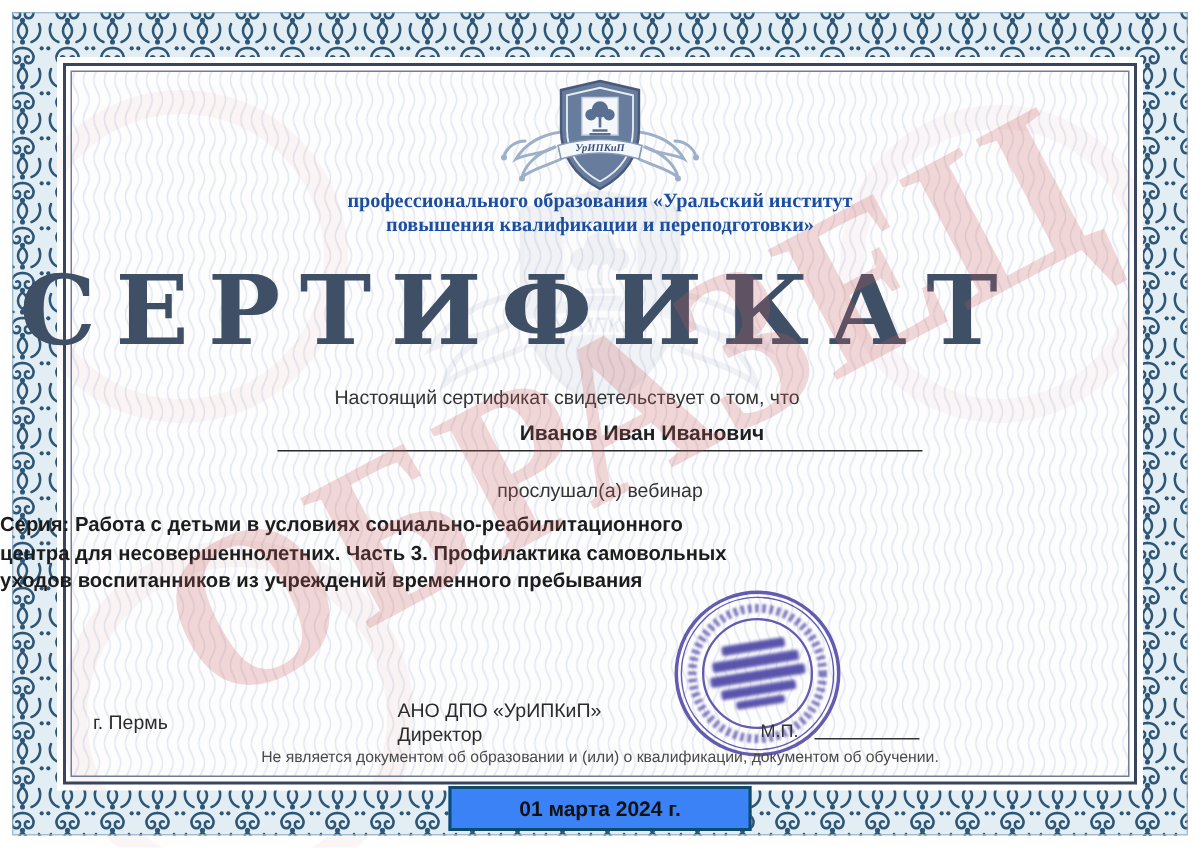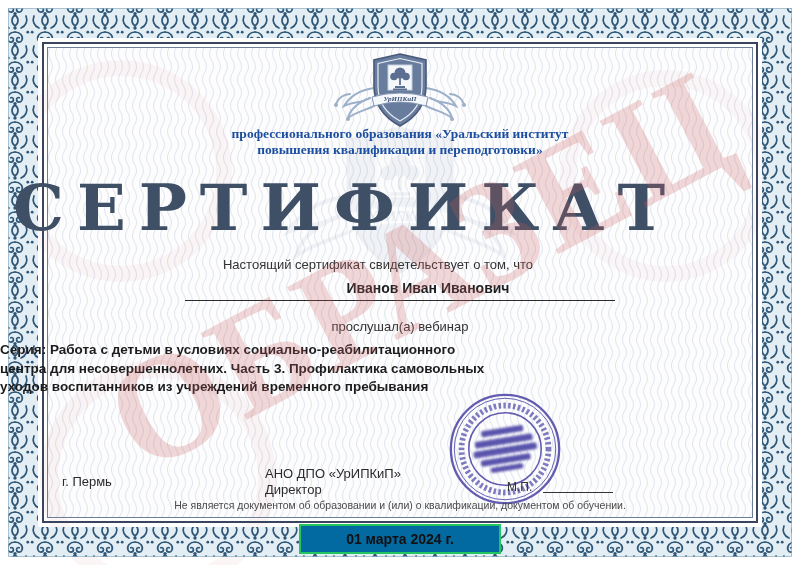--- a/index.html
+++ b/index.html
@@ -44,21 +44,21 @@
   .topic{left:0;top:341px;width:800px;z-index:4;
     font-size:13.5px;font-weight:bold;line-height:18.5px;color:#1c1c1c;}
   .stamp{left:447px;top:391px;width:116px;height:116px;z-index:4;}
   .director{left:265px;top:466px;z-index:4;font-size:13px;line-height:15.5px;color:#2b2b2b;}
   .city{left:62px;top:474px;z-index:4;font-size:13px;color:#2b2b2b;}
   .mp{left:507px;top:480px;z-index:5;font-size:12px;color:#333;}
   .sig-line{left:543px;top:478px;width:70px;height:14px;border-bottom:1.5px solid #333;z-index:5;}
   .disclaimer{left:0;top:499px;width:800px;text-align:center;z-index:4;
     font-size:10.5px;color:#4a4a4a;}
   .date-box{left:50%;margin-left:-101px;top:524px;width:202px;height:30px;
-    box-sizing:border-box;background:#0369a1;border:2px solid #22c55e;z-index:8;
+    box-sizing:border-box;background:#3b82f6;border:2px solid #0c4a6e;z-index:8;
     text-align:center;line-height:26px;font-size:14px;font-weight:bold;color:#111;}
   
   .watermark{
     left:-130px;top:195px;width:1100px;text-align:center;z-index:7;
     font-family:"Liberation Serif",serif;font-weight:bold;font-size:150px;
     letter-spacing:4px;color:rgba(199,90,90,0.24);white-space:nowrap;
     transform:rotate(-28deg) scaleX(0.95);pointer-events:none;line-height:1;
   }
 </style>
 </head>

